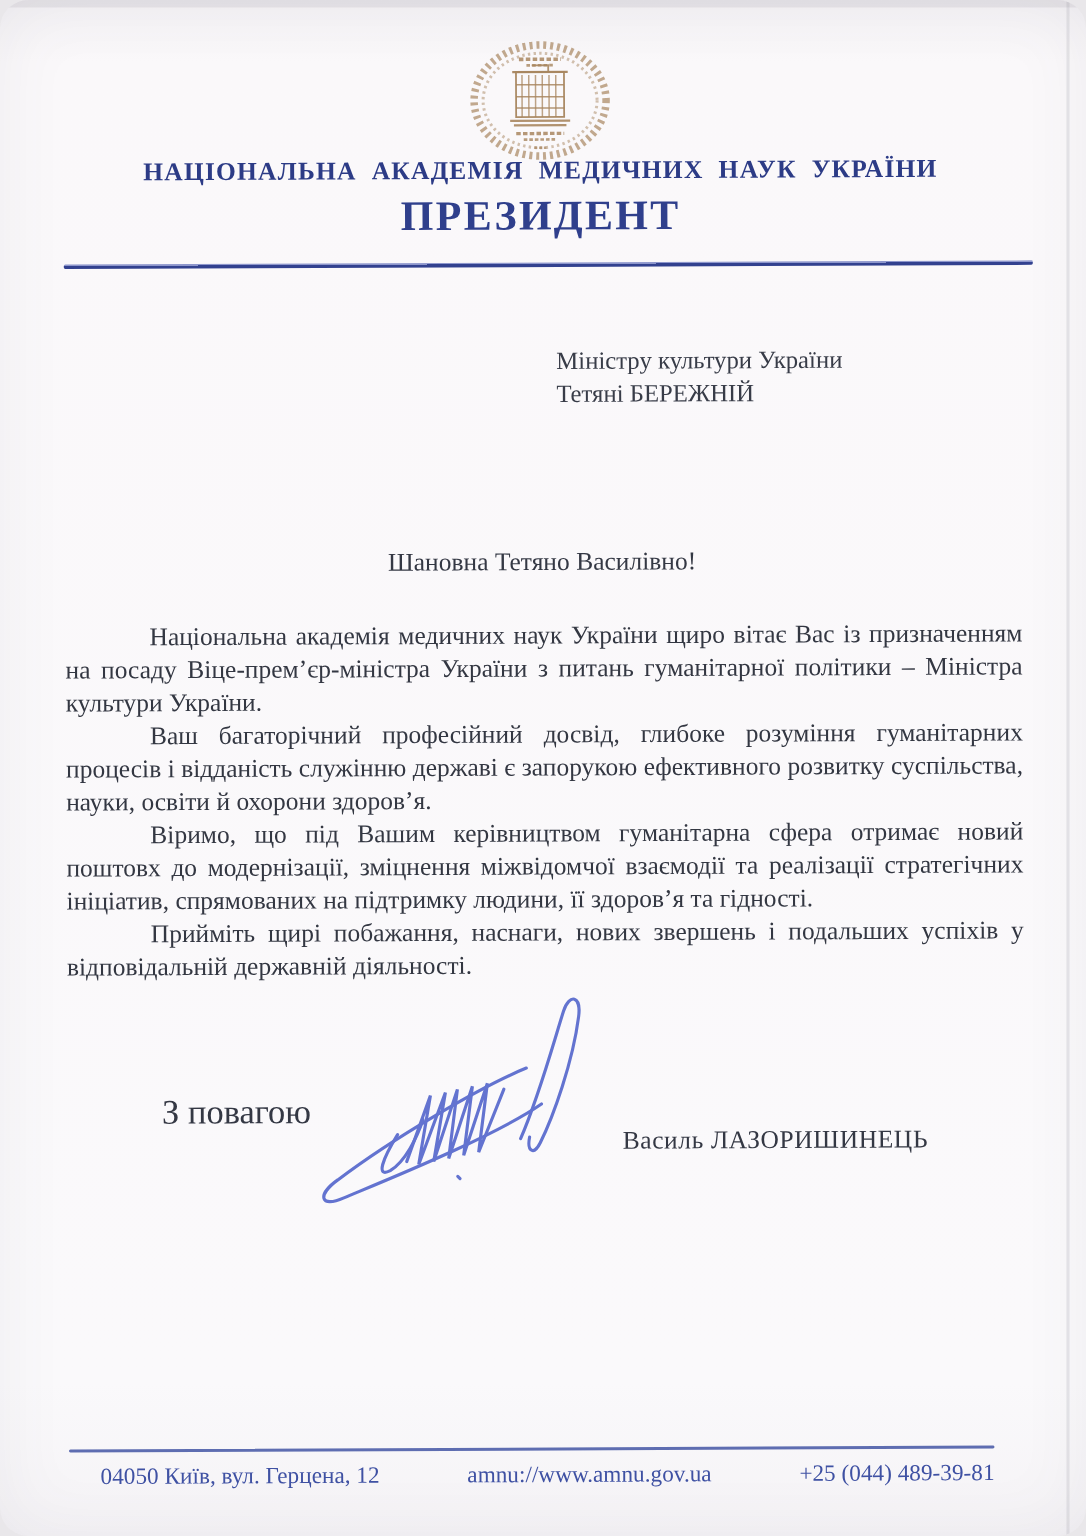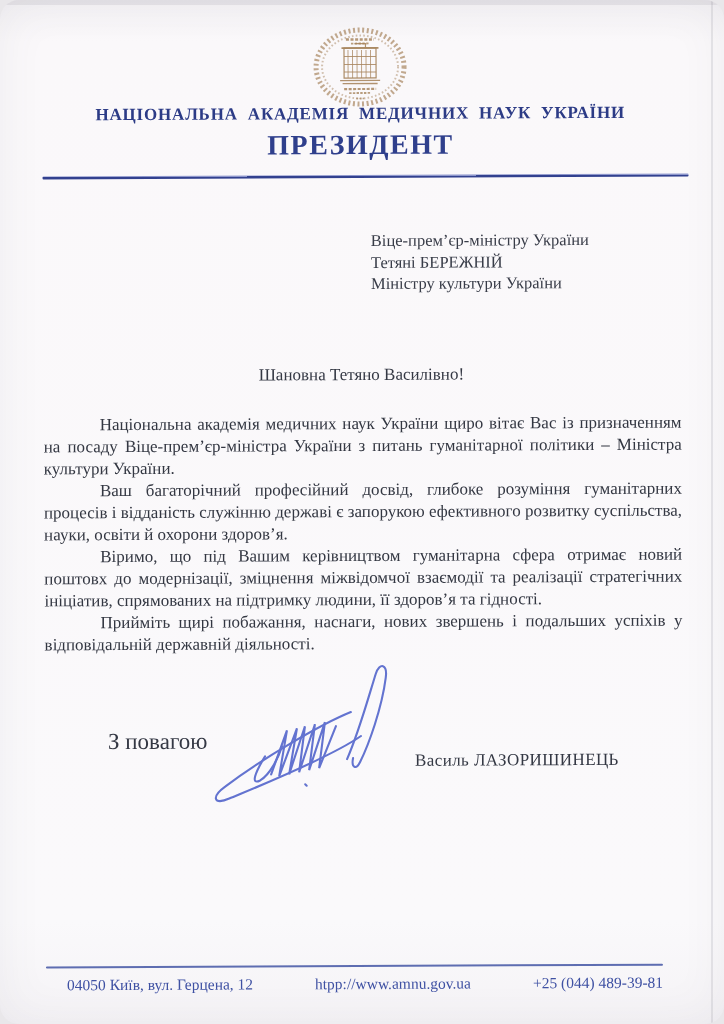--- a/index.html
+++ b/index.html
@@ -100,23 +100,22 @@
         <path d="M41 67 h22" stroke-width="1.8" stroke-dasharray="2.4 1.3" opacity=".8"></path>
         <path d="M48 72.5 h8" stroke-width="1.6" stroke-dasharray="2 1.2" opacity=".75"></path>
       </g>
     </svg>
 
     <div class="org-name">НАЦІОНАЛЬНА АКАДЕМІЯ МЕДИЧНИХ НАУК УКРАЇНИ</div>
     <div class="title">ПРЕЗИДЕНТ</div>
     <div class="header-rule"></div>
 
     <div class="recipient">
-      <div>Віце-прем’єр-міністру України</div>
+      <div>Міністру культури України</div>
       <div>Тетяні БЕРЕЖНІЙ</div>
-      <div>Міністру культури України</div>
     </div>
 
     <div class="salutation">Шановна Тетяно Василівно!</div>
 
     <div class="letter-body">
       <p>Національна академія медичних наук України щиро вітає Вас із призначенням на посаду Віце-прем’єр-міністра України з питань гуманітарної політики – Міністра культури України.</p>
       <p>Ваш багаторічний професійний досвід, глибоке розуміння гуманітарних процесів і відданість служінню державі є запорукою ефективного розвитку суспільства, науки, освіти й охорони здоров’я.</p>
       <p>Віримо, що під Вашим керівництвом гуманітарна сфера отримає новий поштовх до модернізації, зміцнення міжвідомчої взаємодії та реалізації стратегічних ініціатив, спрямованих на підтримку людини, її здоров’я та гідності.</p>
       <p>Прийміть щирі побажання, наснаги, нових звершень і подальших успіхів у відповідальній державній діяльності.</p>
     </div>
@@ -131,18 +130,18 @@
         <path d="M56 94 C 46 110, 41 123, 51 118 C 61 112, 69 96, 73 84"></path>
         <path d="M96 122 l 1.5 1.5"></path>
       </g>
     </svg>
 
     <div class="signer-name">Василь ЛАЗОРИШИНЕЦЬ</div>
 
     <div class="footer-rule"></div>
     <div class="footer-row">
       <span>04050 Київ, вул. Герцена, 12</span>
-      <span>htpp://www.amnu.gov.ua</span>
+      <span>amnu://www.amnu.gov.ua</span>
       <span>+25 (044) 489-39-81</span>
     </div>
 
   </div>
 </div>
 
 </body></html>

